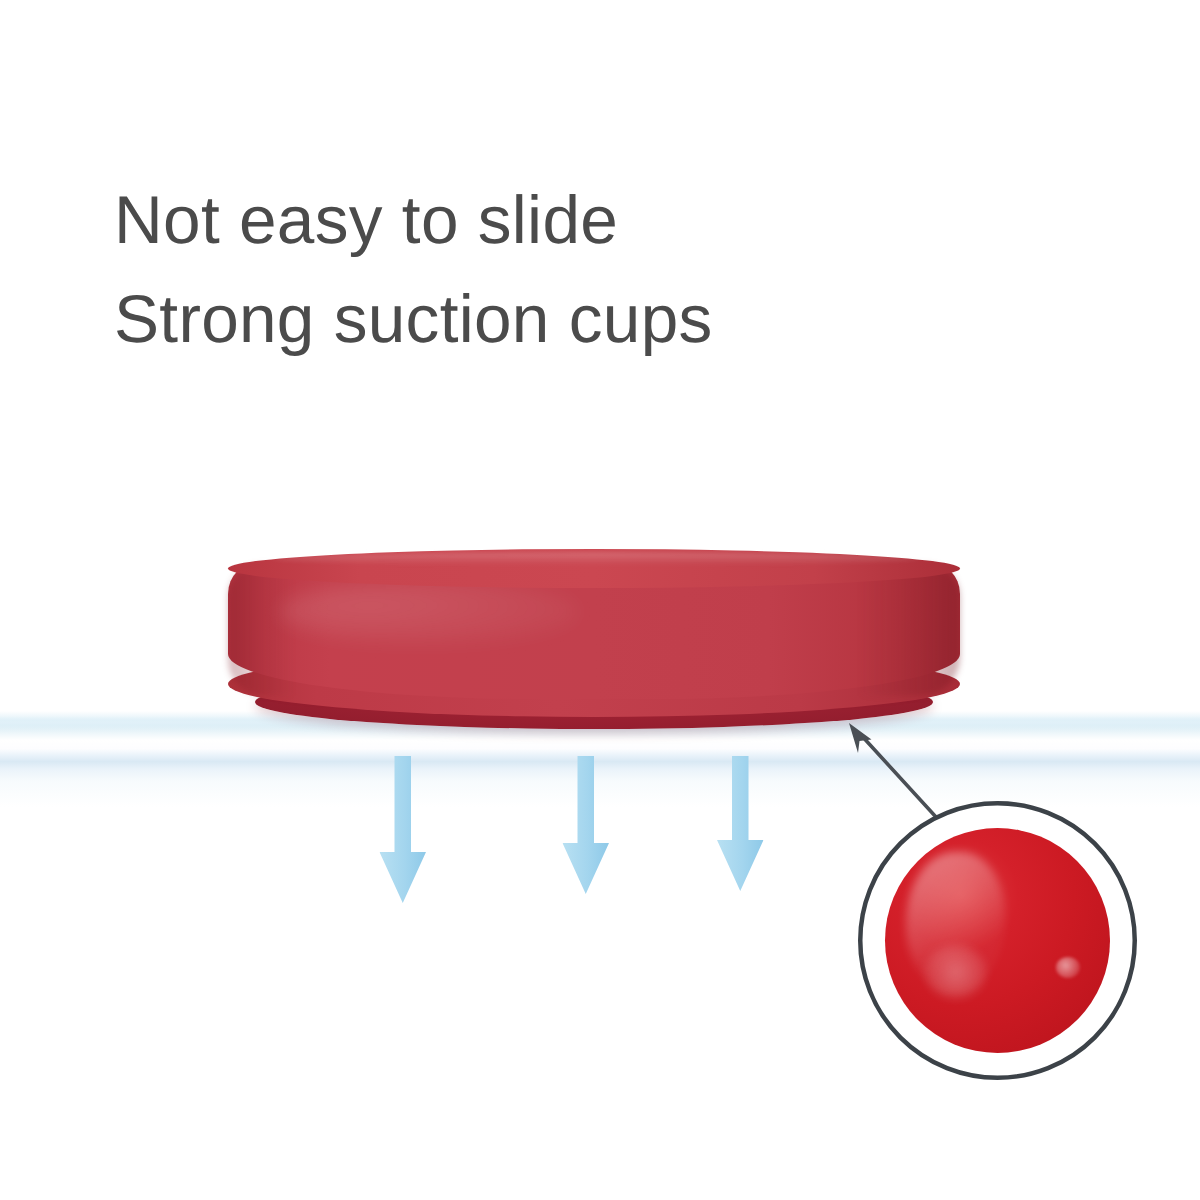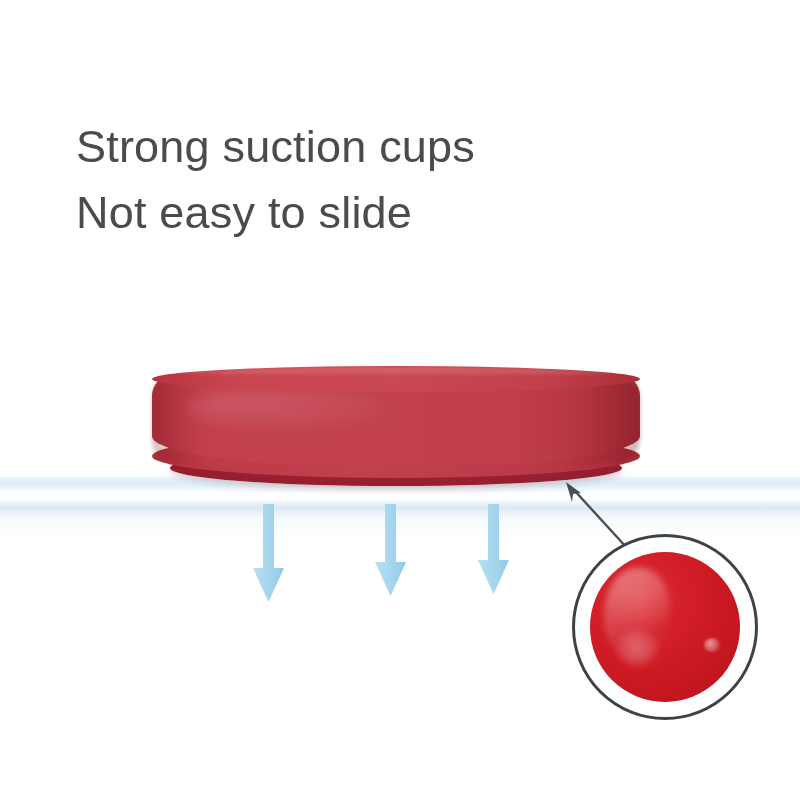--- a/index.html
+++ b/index.html
@@ -269,22 +269,22 @@
     background: radial-gradient(circle at 40% 40%, rgba(255,255,255,0.55), rgba(255,255,255,0));
     filter: blur(1px);
   }
 </style>
 </head>
 <body>
 
 <div id="stage">
 
   <div id="headline">
+    <div class="line">Not easy to slide</div>
     <div class="line">Strong suction cups</div>
-    <div class="line">Not easy to slide</div>
   </div>
 
   <div id="surface"></div>
   <div id="surface-sheen"></div>
 
   <div id="product">
     <div class="suction-disc"></div>
     <div class="suction-disc-shade"></div>
     <div class="body-bottom"></div>
     <div class="body-main"></div>

